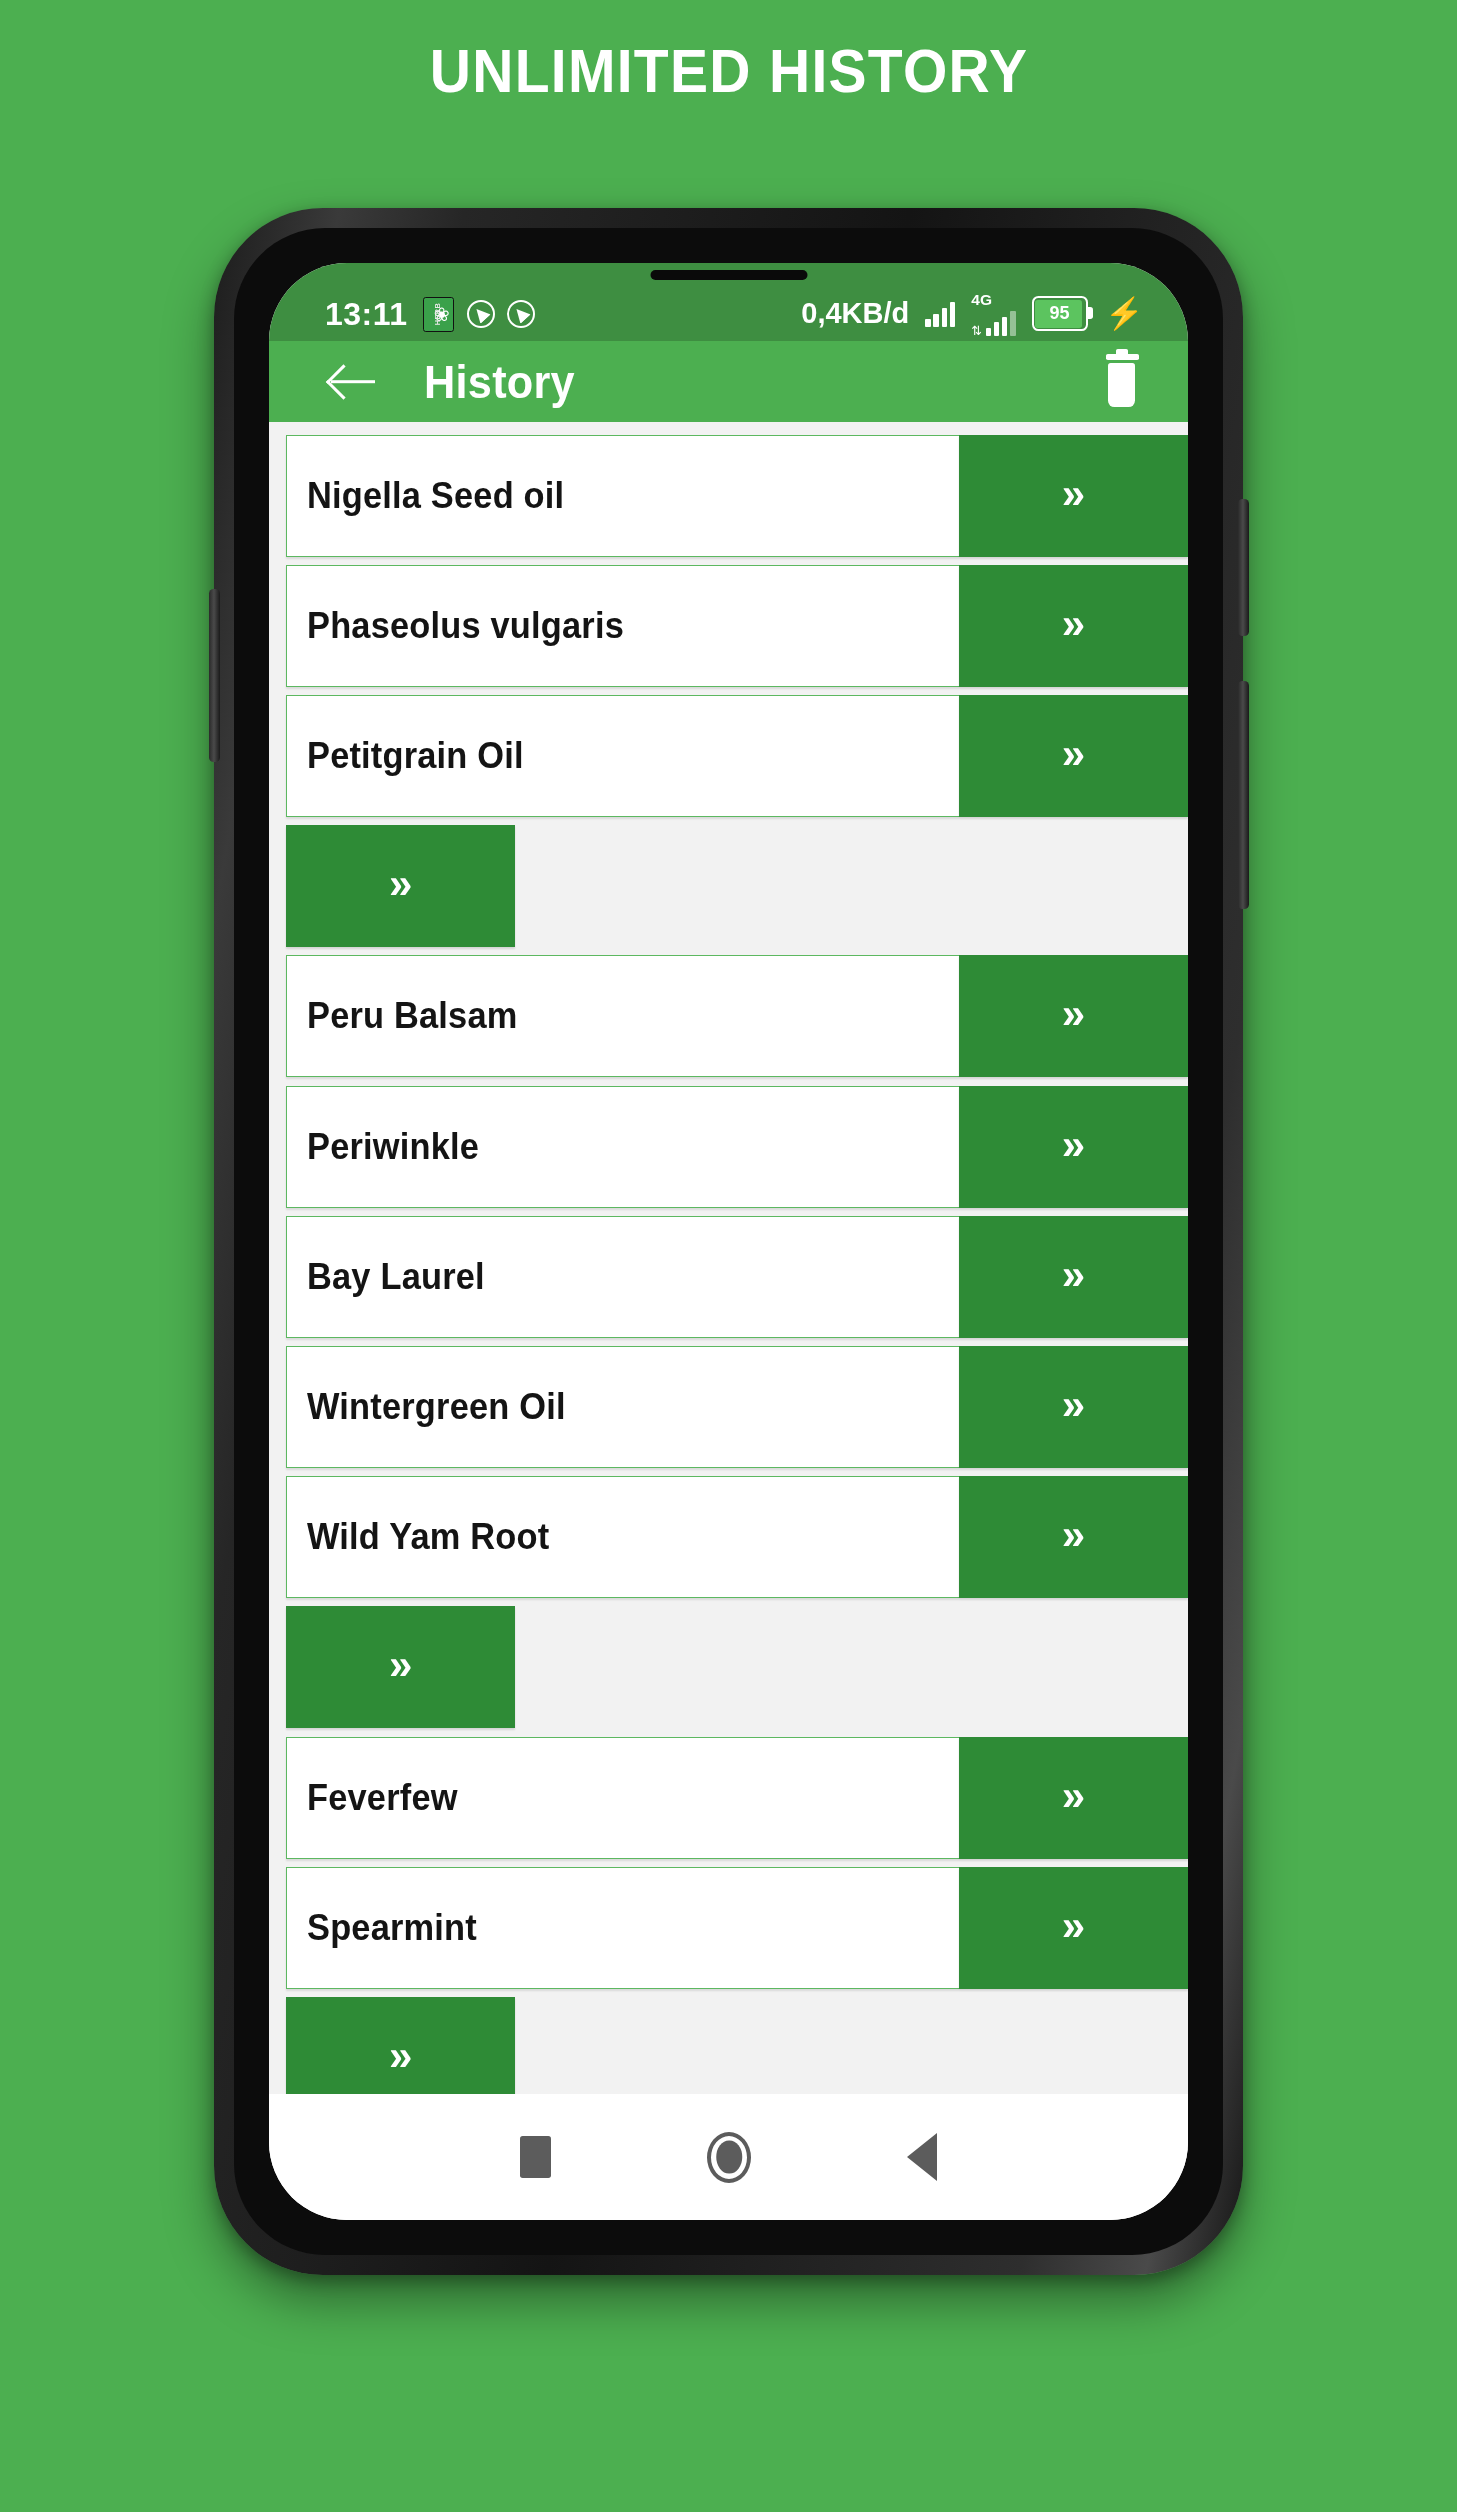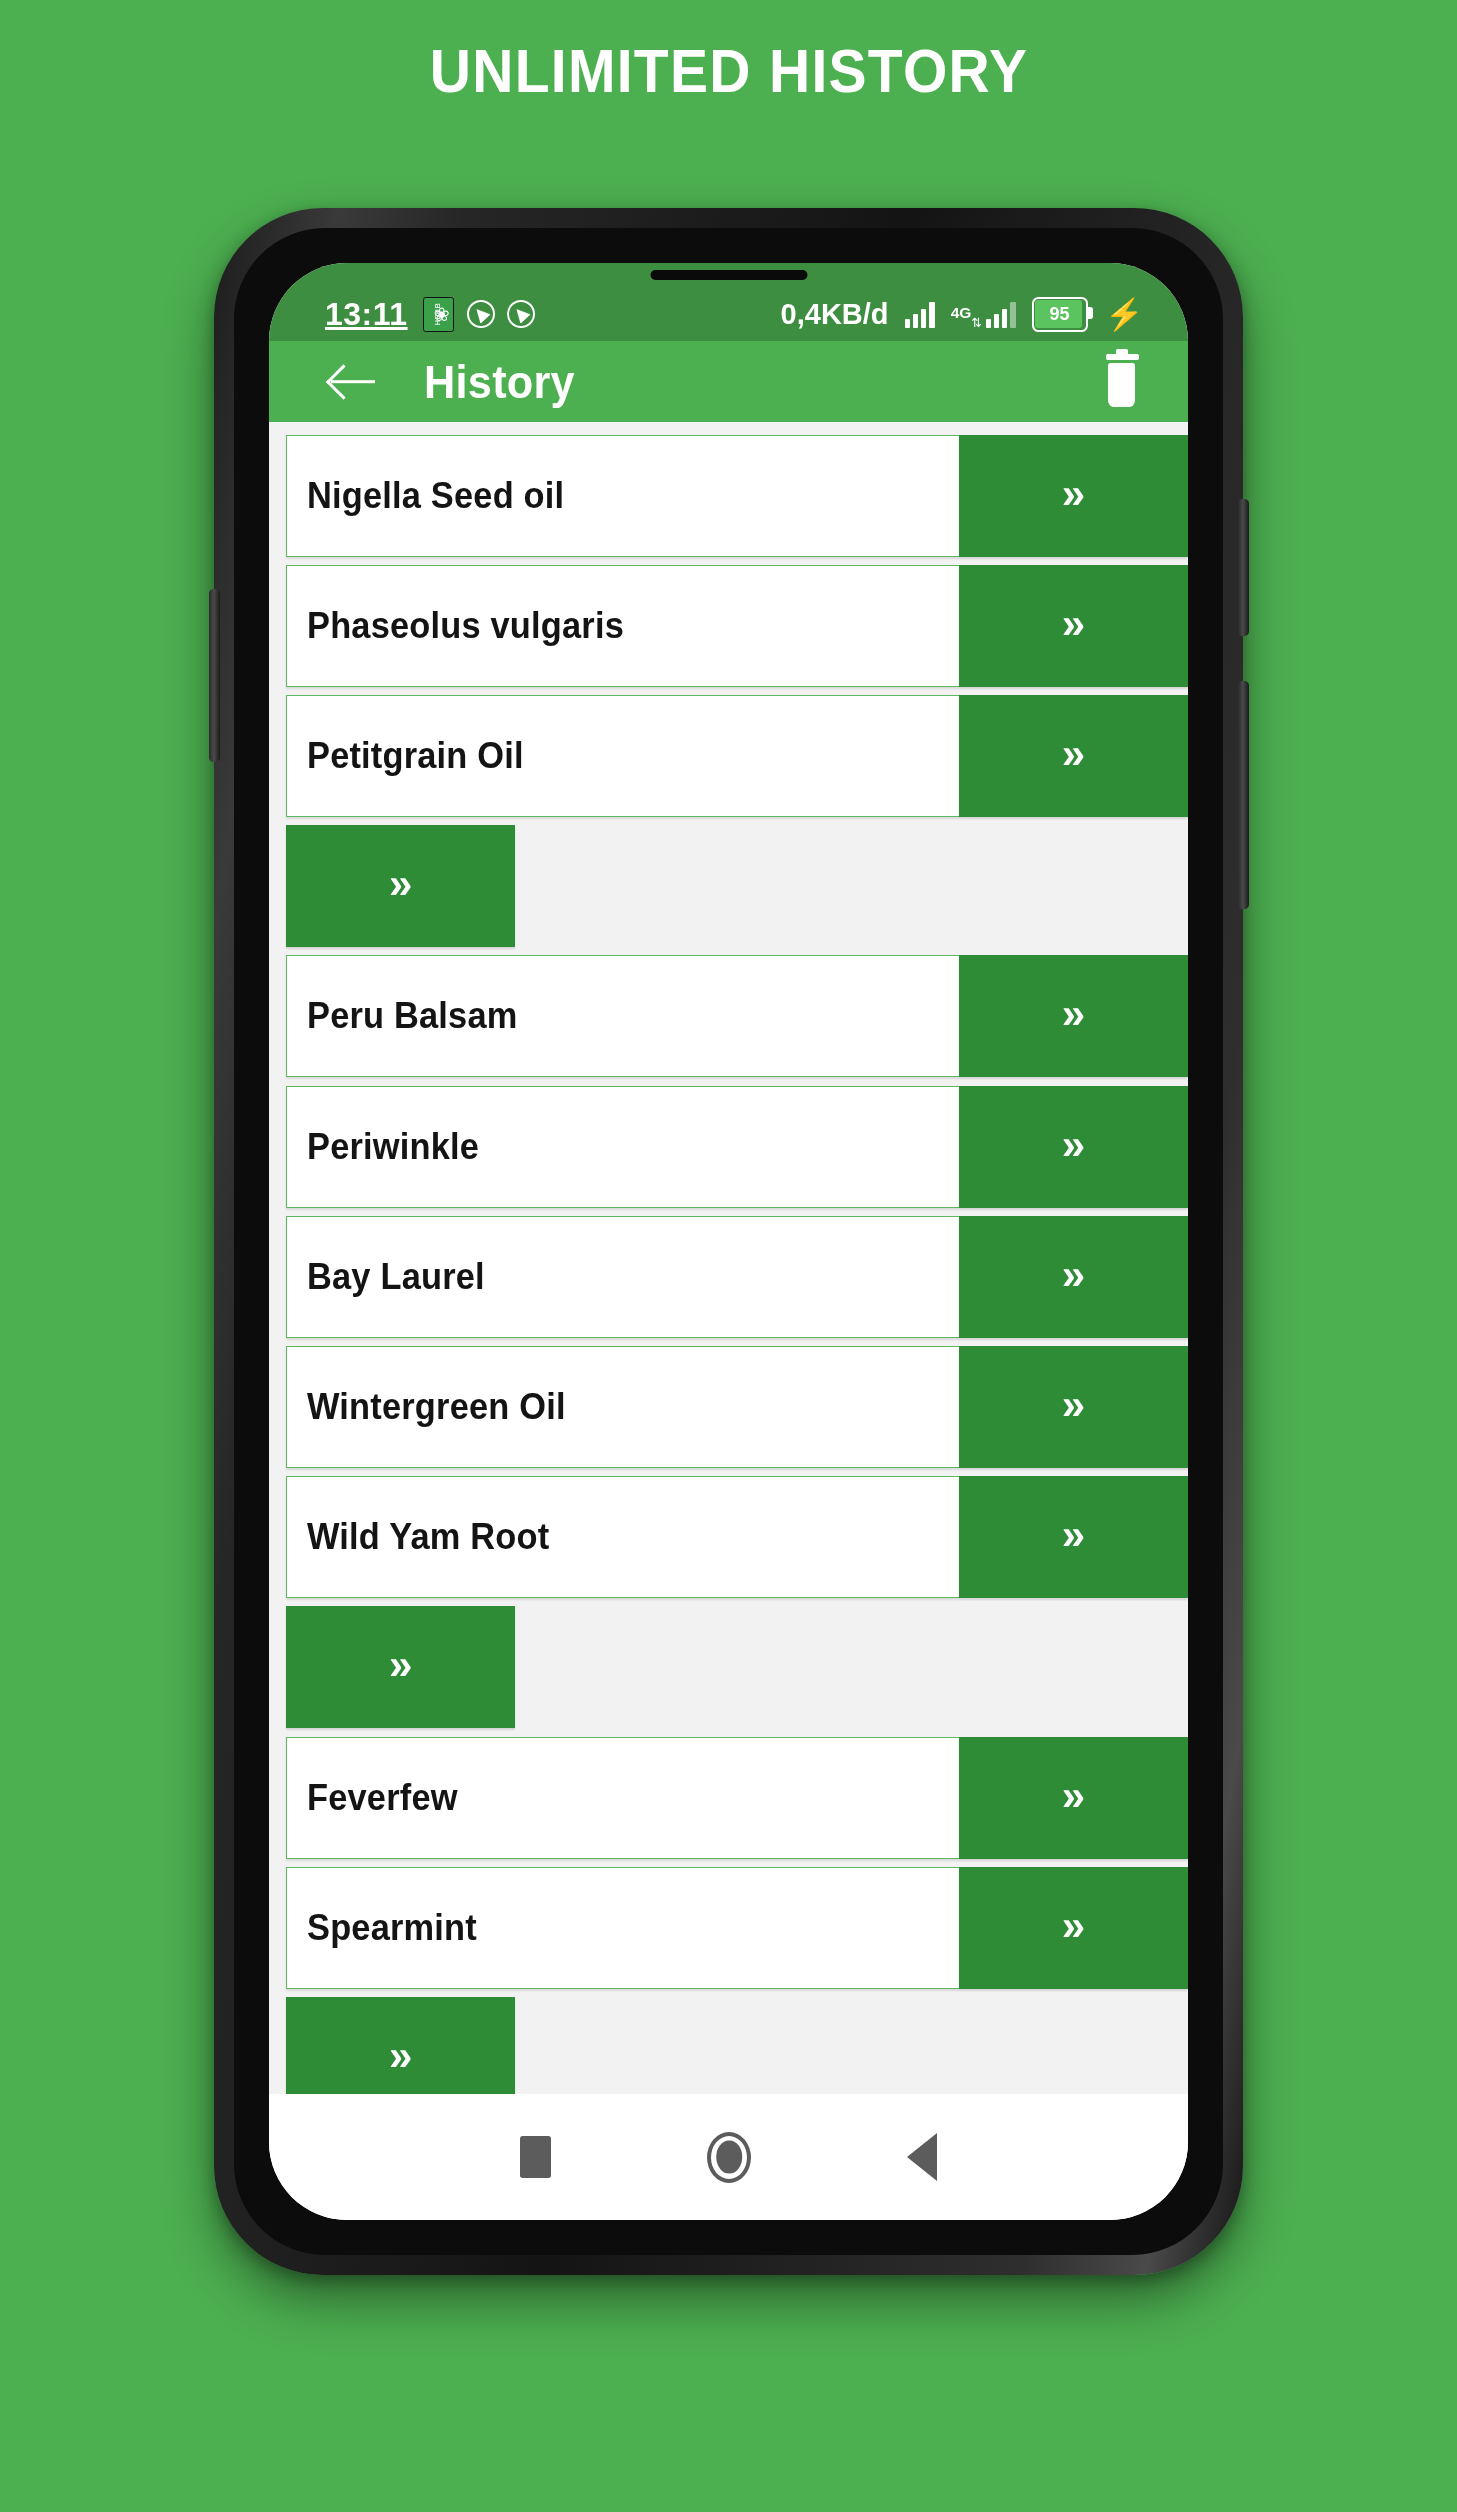--- a/index.html
+++ b/index.html
@@ -78,21 +78,20 @@
     align-items:center;
     padding:0 44px 0 56px;
     color:#ffffff;
     flex-shrink:0;
     padding-top:24px;
   }
   #status-time {
     font-size:32px;
     font-weight:bold;
     letter-spacing:0.5px;
-    text-decoration:underline;
   }
   #status-left-icons {
     display:flex; align-items:center; gap:12.7px; margin-left:15.5px;
   }
   .herb-badge {
     width:31px; height:35px;
     background:#3aa14a;
     border:1.8px solid #111;
     border-radius:2.7px;
     position:relative;
@@ -130,21 +129,21 @@
   #data-rate { font-size:29px; font-weight:bold; letter-spacing:0px; }
 
   .sig-bars { display:flex; align-items:flex-end; gap:2.7px; height:27px; }
   .sig-bars i { display:block; width:5.5px; background:#ffffff; border-radius:0.9px; }
   .sig-bars i:nth-child(1){ height:8.2px; }
   .sig-bars i:nth-child(2){ height:13.7px; }
   .sig-bars i:nth-child(3){ height:19px; }
   .sig-bars i:nth-child(4){ height:25.5px; }
   .sig-bars.dim i:nth-child(4){ opacity:.45; }
 
-  .sim2 { display:flex; align-items:center; line-height:1; }
+  .sim2 { display:flex; flex-direction:column; line-height:1; }
   .sim2 .g4 { font-size:15.5px; font-weight:bold; margin-bottom:1.8px; }
   .sim2 .row { display:flex; align-items:flex-end; gap:2.7px; }
   .sim2 .arrows { font-size:12.7px; line-height:10px; margin-right:0.9px; }
 
   .battery {
     width:56px; height:35px;
     border:2.7px solid #ffffff;
     border-radius:6.4px;
     position:relative;
     display:flex; align-items:center; justify-content:center;

